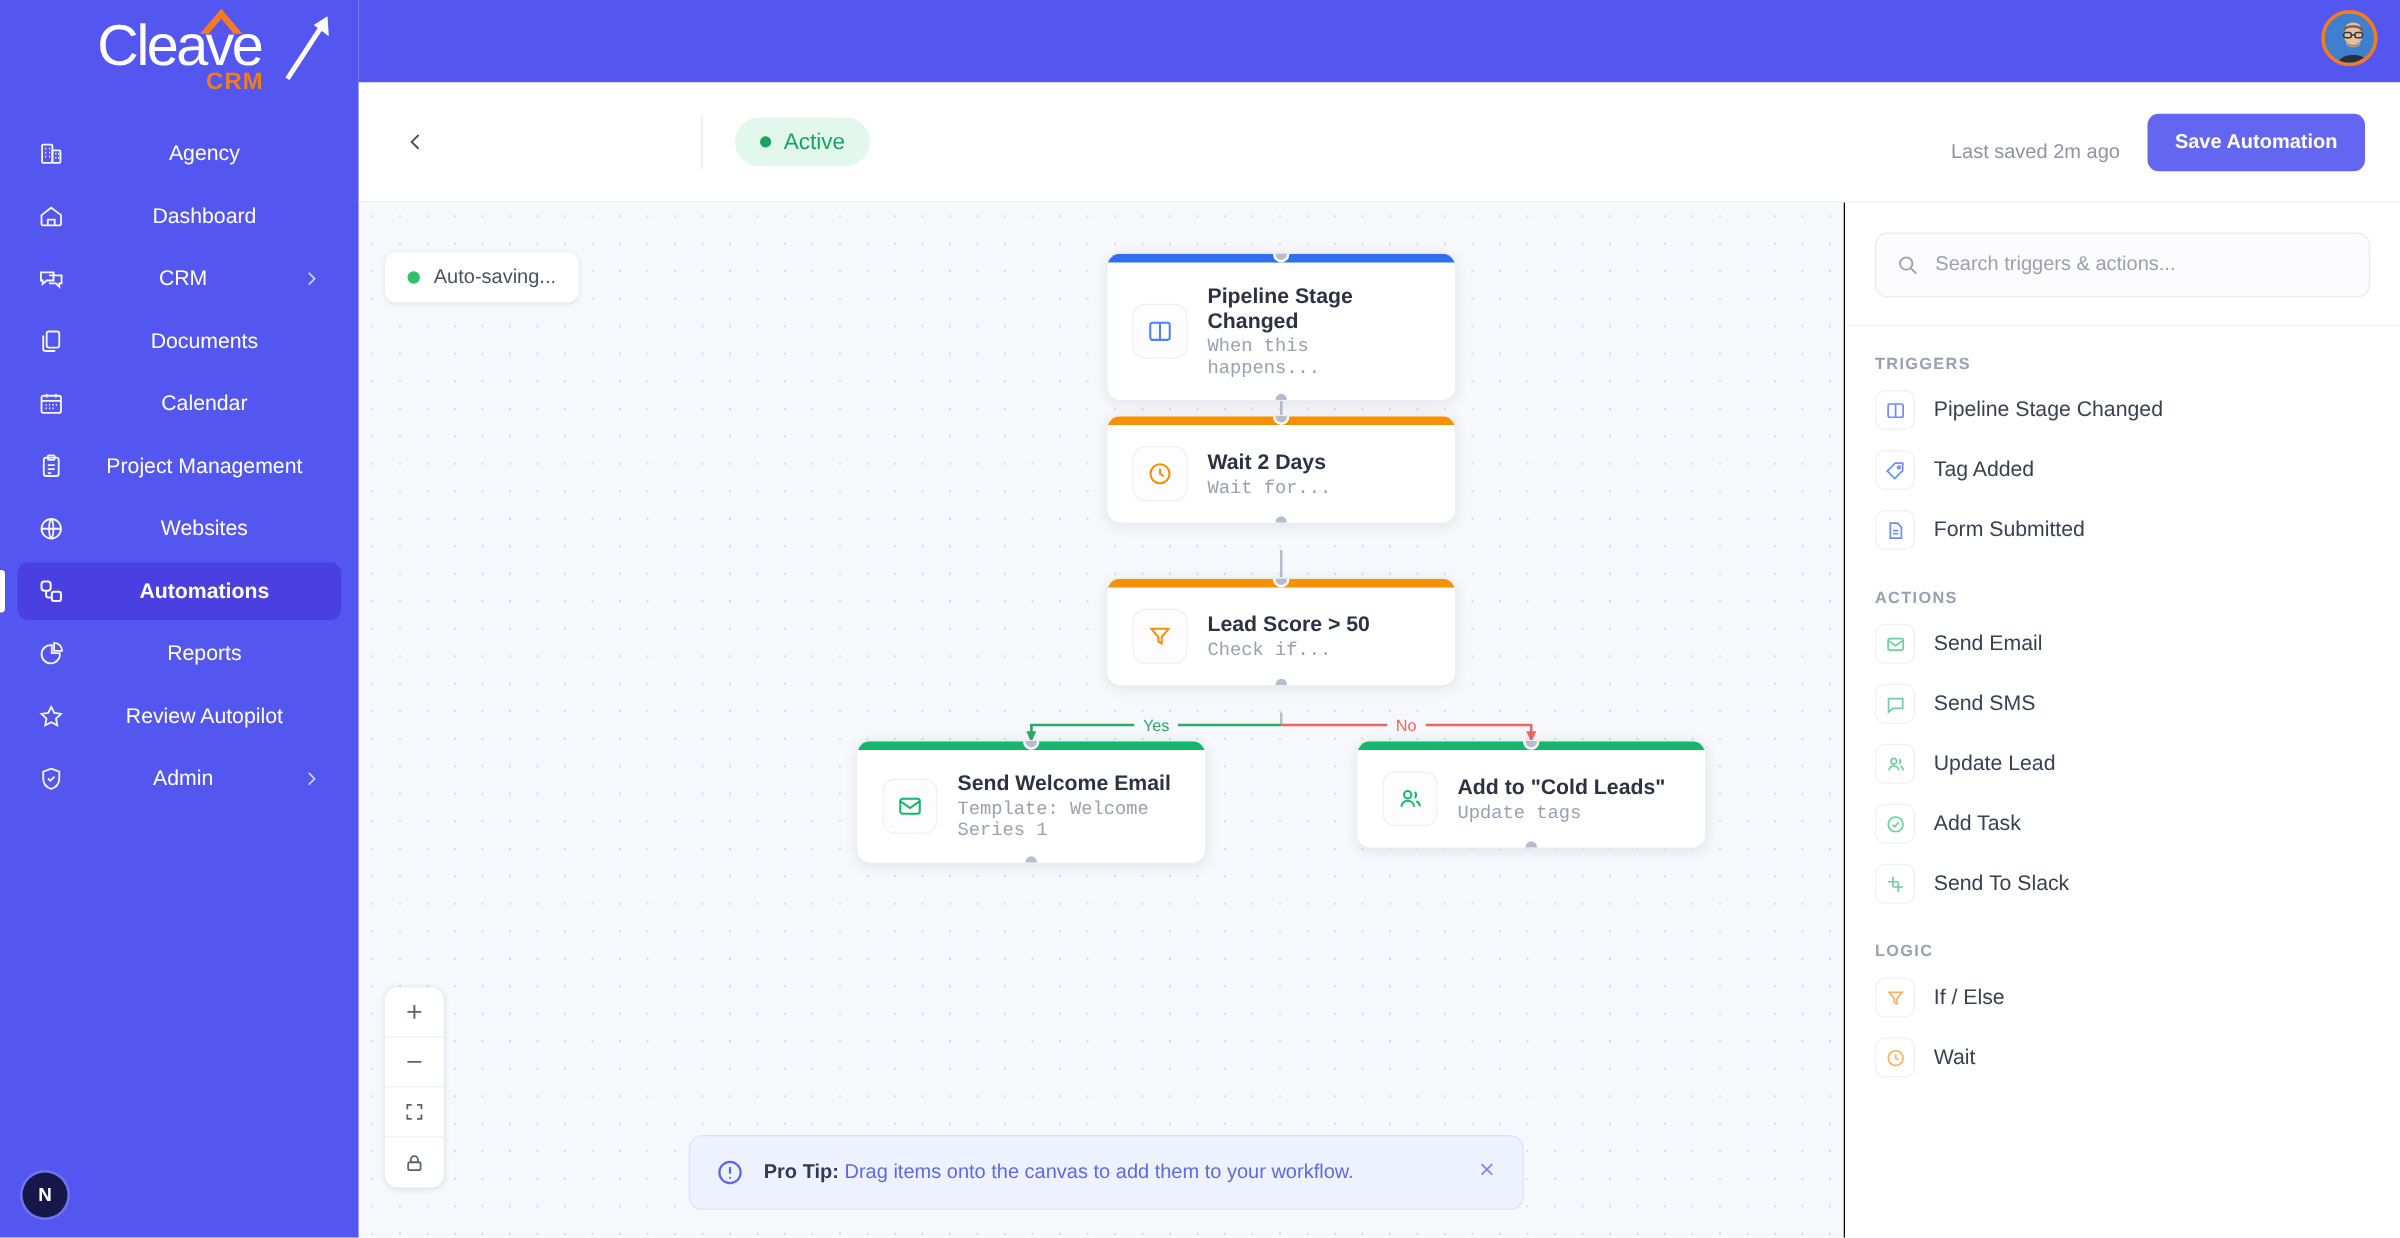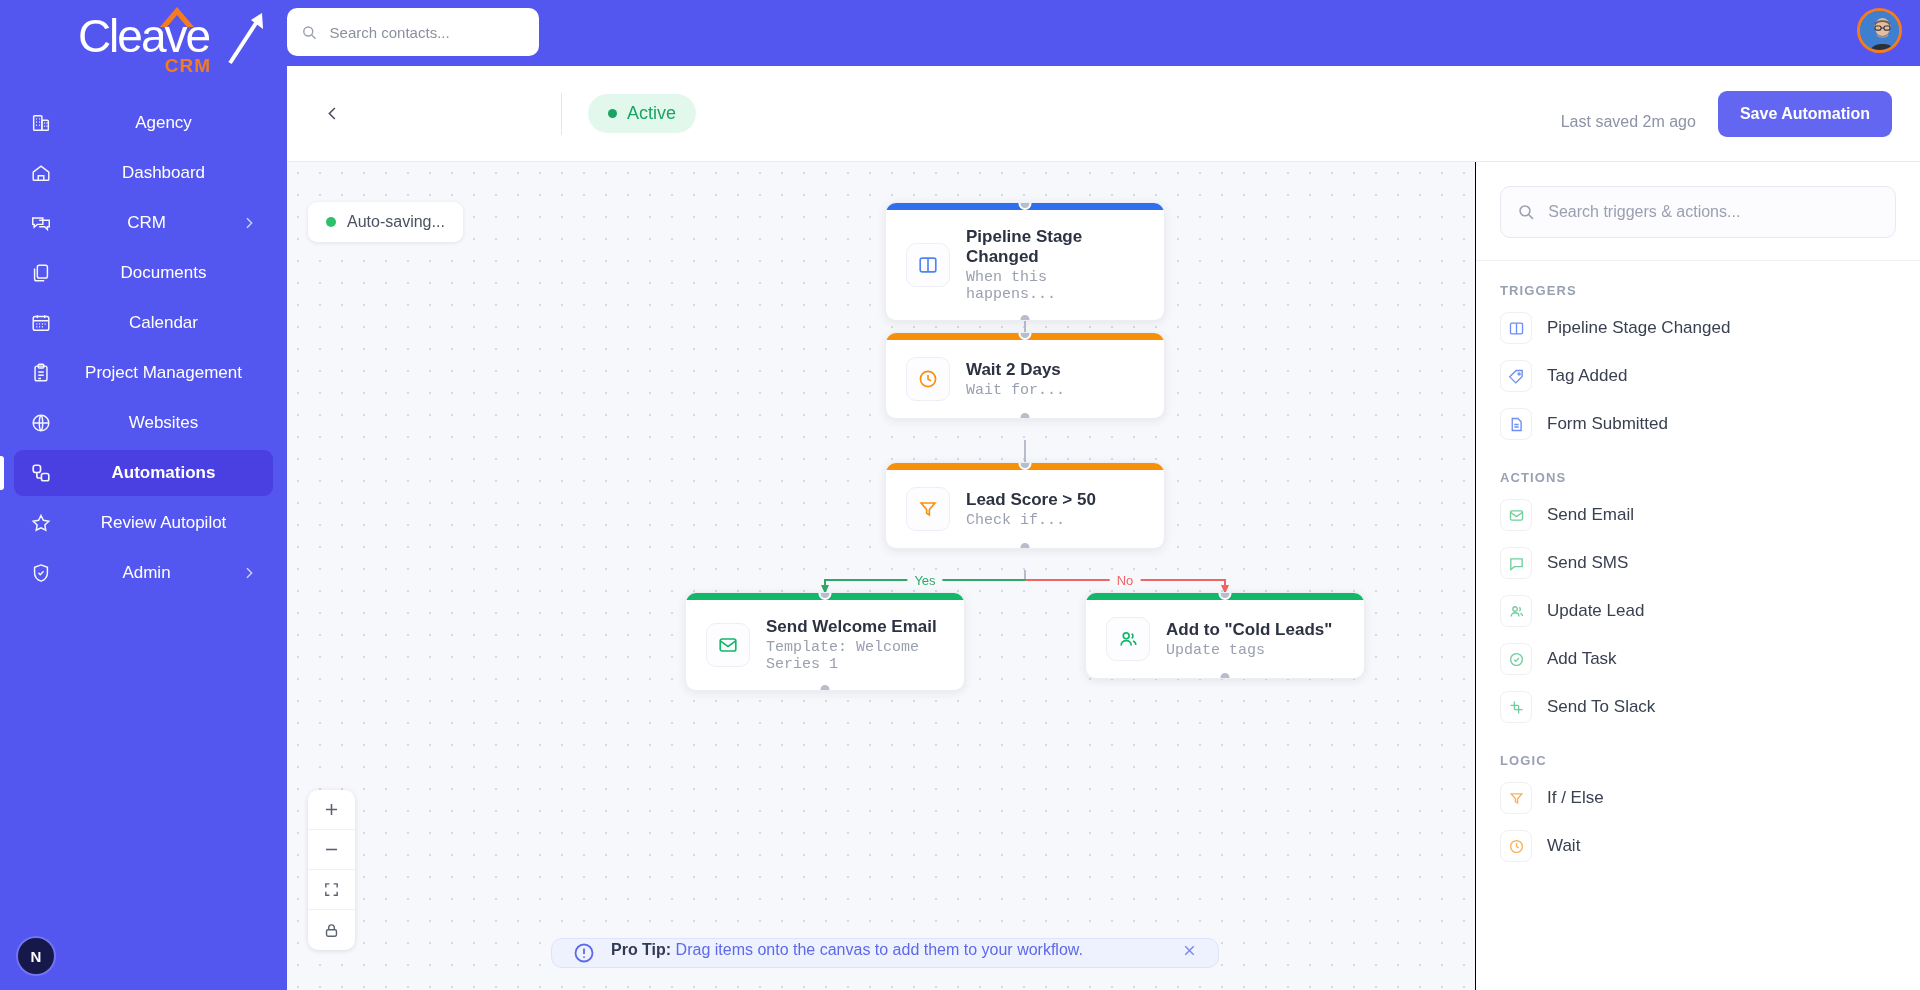--- a/index.html
+++ b/index.html
@@ -182,22 +182,22 @@
   }
   #zoom-ctl .zb {
     height: 40px; display: flex; align-items: center; justify-content: center;
     color: #5b6272; cursor: pointer; border-bottom: 1px solid #eef0f5;
   }
   #zoom-ctl .zb:last-child { border-bottom: none; }
 
   #protip {
     position: absolute; left: 264px; bottom: 22px;
     width: 668px; background: #eef2ff; border: 1px solid #dbe3fe;
-    border-radius: 11px; padding: 2px 20px;
-    display: flex; align-items: flex-start; gap: 15px;
+    border-radius: 11px; padding: 17px 20px;
+    display: flex; align-items: center; gap: 15px;
   }
   #protip .tip-text { flex: 1; font-size: 16px; color: #5d69e8; }
   #protip .tip-text b { color: #313a52; font-weight: 700; }
   #protip .tip-close { color: #7b86ef; font-size: 20px; cursor: pointer; }
 
   
   #rpanel {
     position: absolute; left: 1475px; top: 162px;
     width: 445px; height: 828px; background: #fff;
     border-left: 1px solid #000000; padding: 24px 24px 0 24px;
@@ -304,20 +304,27 @@
     <div class="nav-item active">
       <svg class="nav-icon" viewBox="0 0 24 24" fill="none" stroke="#fff" stroke-width="1.8">
         <rect x="3.5" y="3.5" width="8" height="8" rx="2.5"></rect>
           <rect x="12.5" y="12.5" width="8" height="8" rx="2"></rect>
         <path d="M7.5 11.5v4a2 2 0 0 0 2 2h3"></path>
       </svg>
       <span class="nav-label">Automations</span>
     </div>
     <div class="nav-item">
       <svg class="nav-icon" viewBox="0 0 24 24" fill="none" stroke="#fff" stroke-width="1.6">
+        <path d="M12.5 4.5a8 8 0 1 0 7 7h-7z"></path>
+          <path d="M14.5 2.5a7 7 0 0 1 7 7h-7z"></path>
+      </svg>
+      <span class="nav-label">Reports</span>
+    </div>
+    <div class="nav-item">
+      <svg class="nav-icon" viewBox="0 0 24 24" fill="none" stroke="#fff" stroke-width="1.6">
         <path d="M12 3.8l2.6 5.3 5.9.9-4.3 4.1 1 5.8-5.2-2.7-5.2 2.7 1-5.8L3.5 10l5.9-.9z"></path>
       </svg>
       <span class="nav-label">Review Autopilot</span>
     </div>
     <div class="nav-item">
       <svg class="nav-icon" viewBox="0 0 24 24" fill="none" stroke="#fff" stroke-width="1.6">
         <path d="M12 3.2l7 2.6v6c0 4.6-3 7.8-7 9.1-4-1.3-7-4.5-7-9.1v-6z"></path>
           <path d="M9.2 11.8l2 2 3.6-3.6"></path>
       </svg>
       <span class="nav-label">Admin</span>
@@ -326,27 +333,20 @@
         </svg>
     </div>
   </div>
 
   <div id="sidebar-avatar">
     <span>N</span>
   </div>
 </div>
 
 <div id="topbar">
-  <div id="global-search">
-    <svg width="19" height="19" viewBox="0 0 24 24" fill="none" stroke="#9aa0b2" stroke-width="2">
-      <circle cx="10.5" cy="10.5" r="6.5"></circle>
-        <path d="M15.5 15.5L21 21"></path>
-    </svg>
-    <input placeholder="Search contacts..." style="">
-  </div>
   <div id="topbar-avatar">
     <svg viewBox="0 0 45 45" width="45" height="45">
       <rect width="45" height="45" fill="#3f7fd0"></rect>
       <ellipse cx="22.5" cy="16" rx="8" ry="9" fill="#e8bd9c"></ellipse>
       <path d="M14.5 13c0-5 16-5 16 0 0 1-1 2-1 2s-1-4-7-4-7 3-7 4-1-1-1-2z" fill="#6b6359"></path>
       <rect x="15" y="15" width="6" height="4.2" rx="1.6" fill="none" stroke="#30343c" stroke-width="1.2"></rect>
       <rect x="24" y="15" width="6" height="4.2" rx="1.6" fill="none" stroke="#30343c" stroke-width="1.2"></rect>
       <path d="M21 17h3" stroke="#30343c" stroke-width="1.2"></path>
       <path d="M17 23.5c1.8 3.5 9.4 3.5 11.2 0" fill="none" stroke="#c79a7e" stroke-width="1.2"></path>
       <path d="M8 45c1.5-9 7-12 14.5-12S35.5 36 37 45z" fill="#2b2f38"></path>

